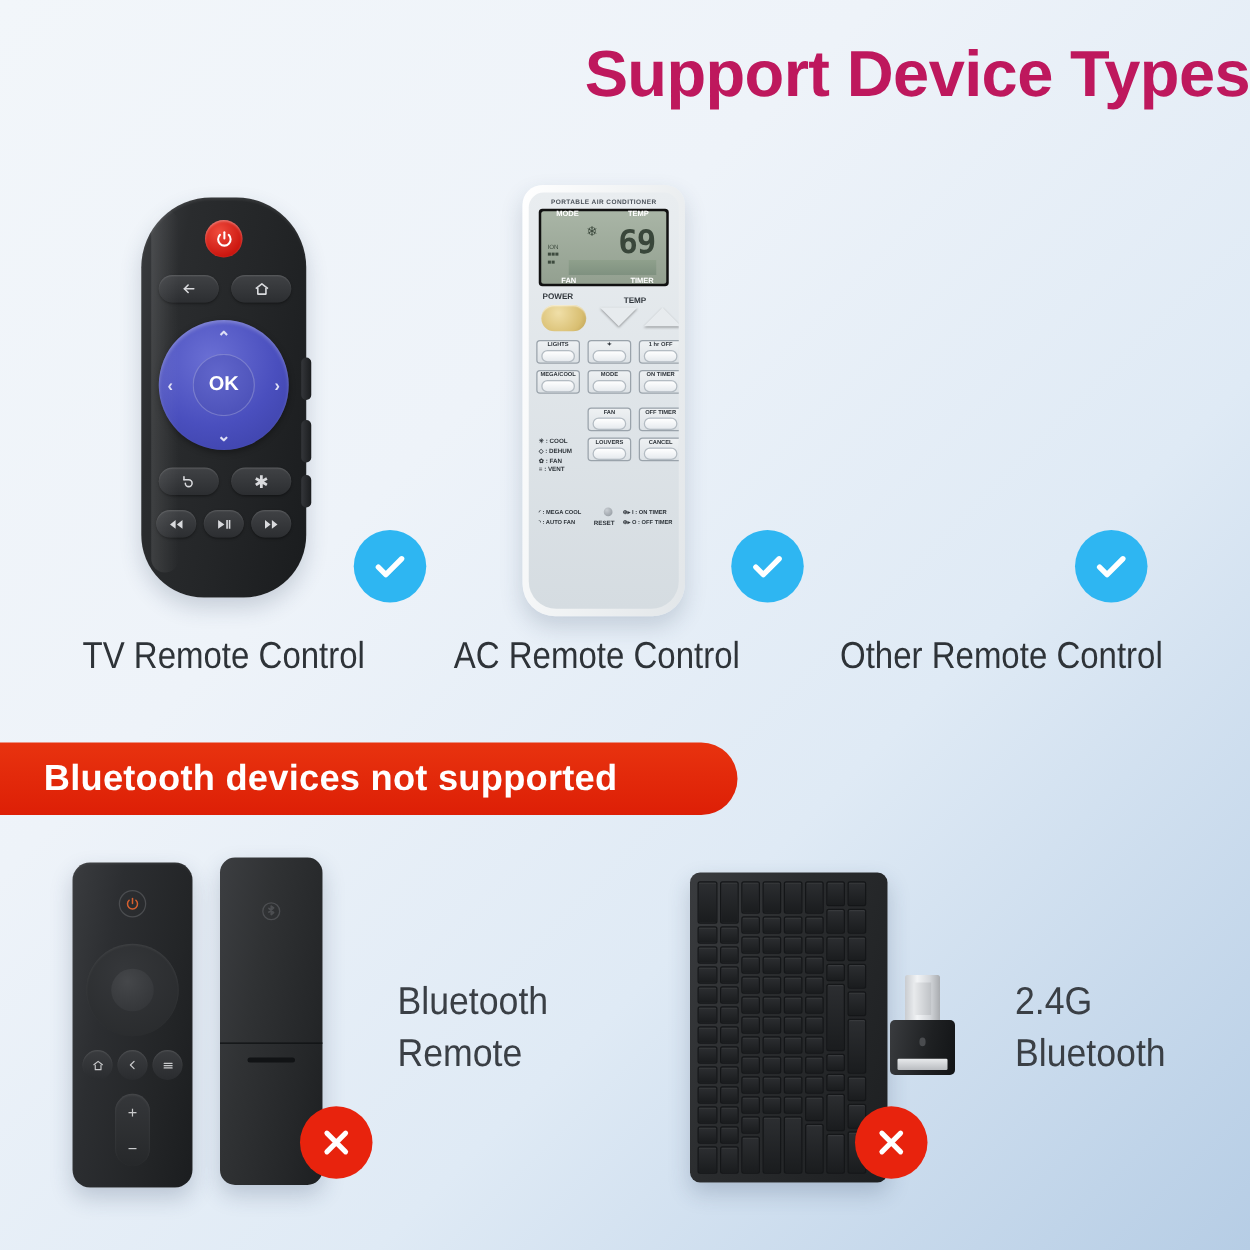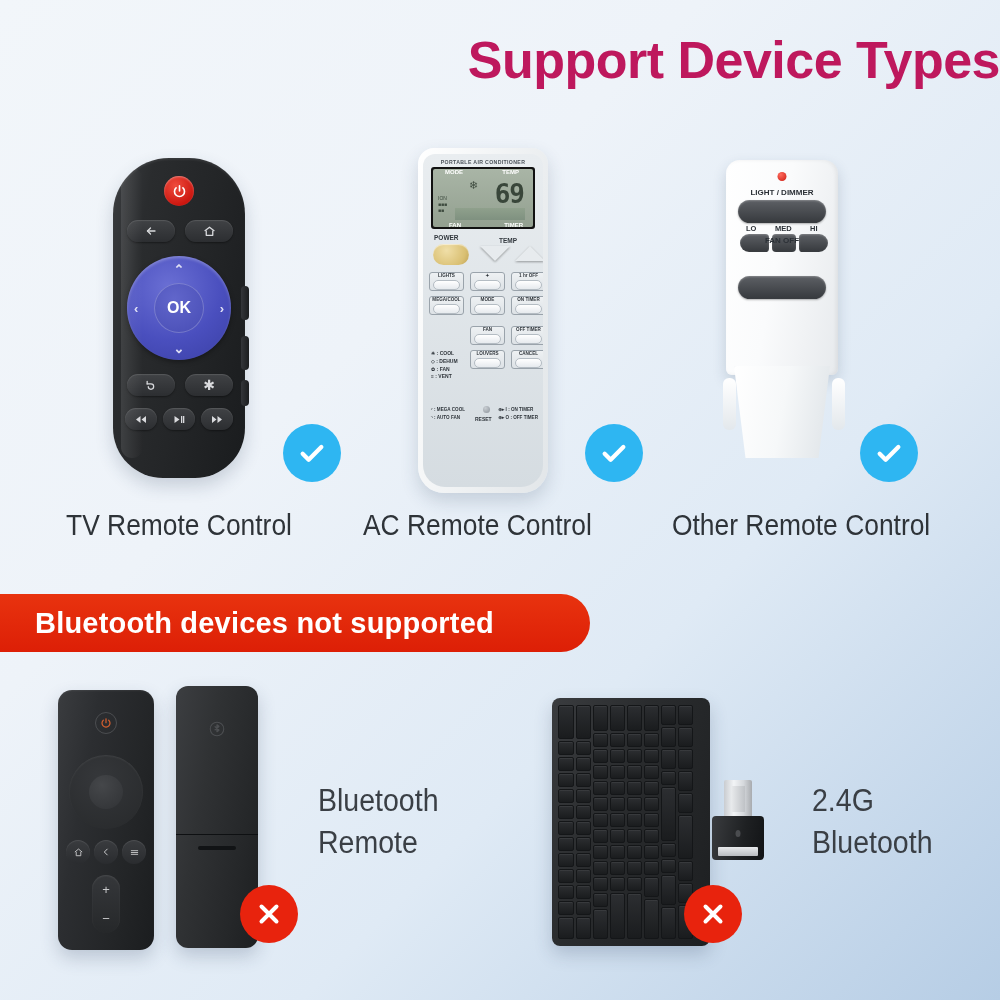--- a/index.html
+++ b/index.html
@@ -498,40 +498,20 @@
           <div>⊕▸ I : ON TIMER</div>
           <div>⊕▸ O : OFF TIMER</div>
         </div>
 
         <div class="ac-reset-dot"></div>
         <div class="ac-reset-lbl">RESET</div>
       </div>
     </div>
   </div>
 
-  <div class="dev-slot slot-3">
-    <div class="fanr">
-      <div class="fan-body">
-        <div class="fan-led"></div>
-        <div class="fan-lbl fl-1">LIGHT / DIMMER</div>
-        <div class="fan-oval fo-dim"></div>
-        <span class="fan-sm-lbl fsl-lo">LO</span>
-        <span class="fan-sm-lbl fsl-med">MED</span>
-        <span class="fan-sm-lbl fsl-hi">HI</span>
-        <div class="fan-sm fs-lo"></div>
-        <div class="fan-sm fs-med"></div>
-        <div class="fan-sm fs-hi"></div>
-        <div class="fan-lbl fl-2">FAN OFF</div>
-        <div class="fan-oval fo-fan"></div>
-      </div>
-      <div class="fan-clip-l"></div>
-      <div class="fan-clip-r"></div>
-      <div class="fan-cradle"></div>
-    </div>
-  </div>
 </div>
 
 <div class="labels-row">
   <div class="dev-label lbl-1">TV Remote Control</div>
   <div class="dev-label lbl-2">AC Remote Control</div>
   <div class="dev-label lbl-3">Other Remote Control</div>
 </div>
 
 <div class="badge badge-check b1">
   <svg width="32" height="32" viewBox="0 0 24 24" fill="none" stroke="#fff" stroke-width="3.2" stroke-linecap="round" stroke-linejoin="round">

